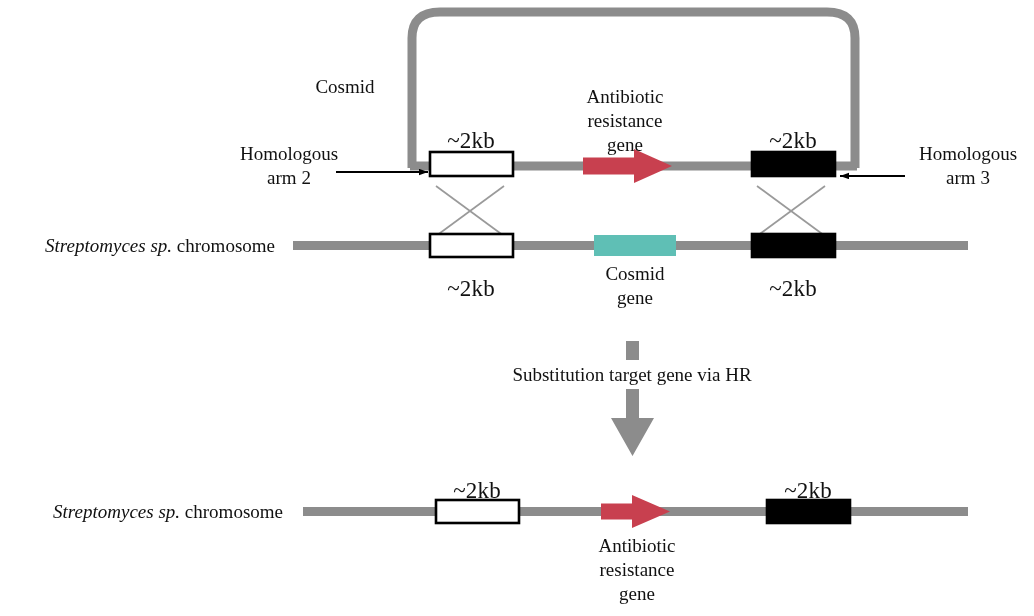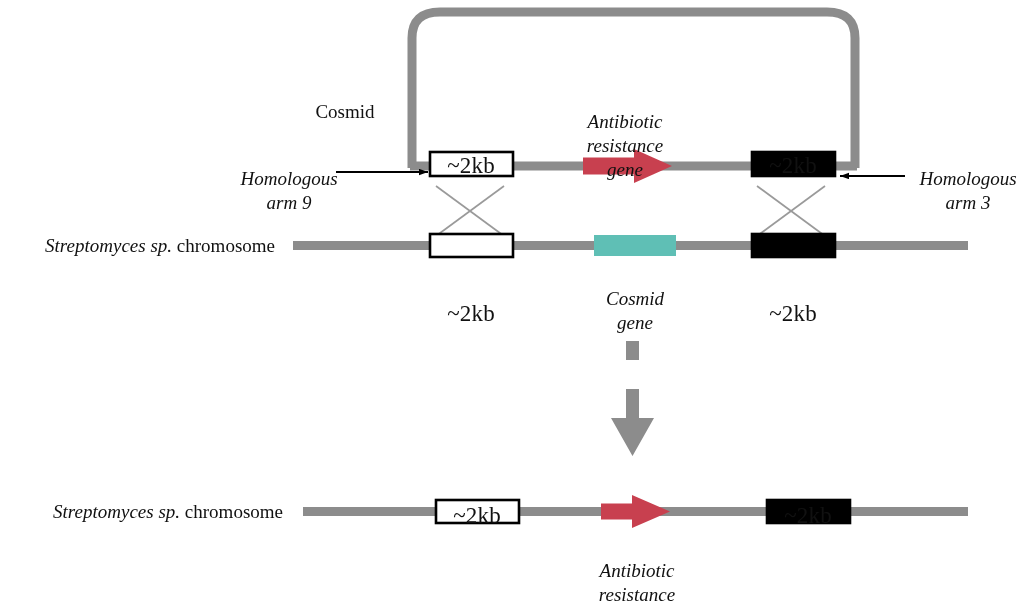--- a/index.html
+++ b/index.html
@@ -31,42 +31,40 @@
     position: absolute;
     font-family: "Liberation Serif", "DejaVu Serif", serif;
     color: #111111;
     white-space: nowrap;
     line-height: 1.12;
     user-select: none;
   }
   .lbl-center {
     text-align: center;
     transform: translateX(-50%);
-    margin-top: 25px;
   }
   .lbl-right {
     text-align: right;
     transform: translateX(-100%);
   }
   .kb {
     font-size: 23px;
     letter-spacing: 0.2px;
   }
   .big {
     font-size: 19px;
   }
   .org {
     font-size: 19px;
   }
   .org i {
     font-style: italic;
   }
   .multi {
     line-height: 1.25;
-    font-style: italic;
   }
 </style>
 </head>
 <body>
 
 <div id="figure">
 
   <svg id="diagram" viewBox="0 0 1034 616">
     <defs>
       <marker id="arrowThin" markerWidth="10" markerHeight="10" refX="9" refY="3.2" orient="auto" markerUnits="userSpaceOnUse">
@@ -114,21 +112,21 @@
 
     <path d="M 601,503.5 L 632,503.5 L 632,495 L 670,511.5 L 632,528 L 632,519.5 L 601,519.5 z" fill="#c8404f"></path>
 
     <rect x="767" y="500" width="83" height="23" fill="#000000" stroke="#000000" stroke-width="2.6"></rect>
   </svg>
 
   <div class="lbl big lbl-center" style="left:345px; top:76px;">Cosmid</div>
 
   <div class="lbl big lbl-center multi" style="left:289px; top:142px;">
     <div>Homologous</div>
-    <div>arm 9</div>
+    <div>arm 2</div>
   </div>
 
   <div class="lbl big lbl-center multi" style="left:968px; top:142px;">
     <div>Homologous</div>
     <div>arm 3</div>
   </div>
 
   <div class="lbl kb lbl-center" style="left:471px; top:128px;">~2kb</div>
 
   <div class="lbl kb lbl-center" style="left:793px; top:128px;">~2kb</div>
@@ -145,20 +143,21 @@
 
   <div class="lbl kb lbl-center" style="left:471px; top:276px;">~2kb</div>
 
   <div class="lbl kb lbl-center" style="left:793px; top:276px;">~2kb</div>
 
   <div class="lbl big lbl-center multi" style="left:635px; top:262px;">
     <div>Cosmid</div>
     <div>gene</div>
   </div>
 
+  <div class="lbl big lbl-center" style="left:632px; top:364px;">Substitution target gene via HR</div>
 
   <div class="lbl org lbl-right" style="left:283px; top:501px;">
     <i>Streptomyces sp.</i><span> chromosome</span>
   </div>
 
   <div class="lbl kb lbl-center" style="left:477px; top:478px;">~2kb</div>
 
   <div class="lbl kb lbl-center" style="left:808px; top:478px;">~2kb</div>
 
   <div class="lbl big lbl-center multi" style="left:637px; top:534px;">

